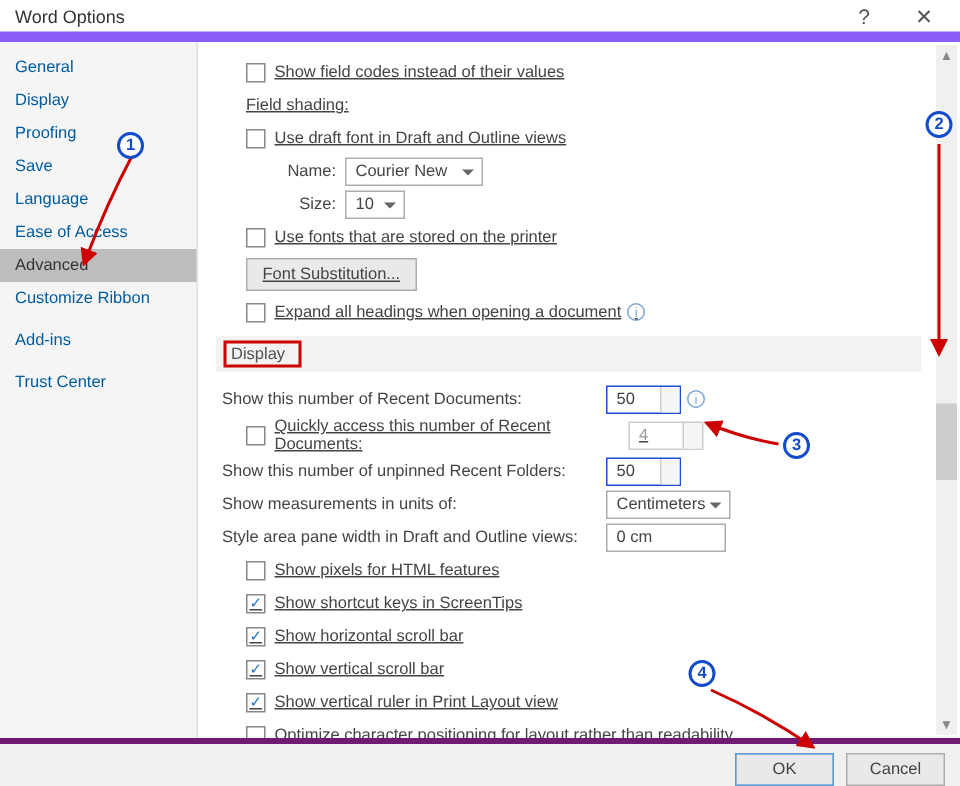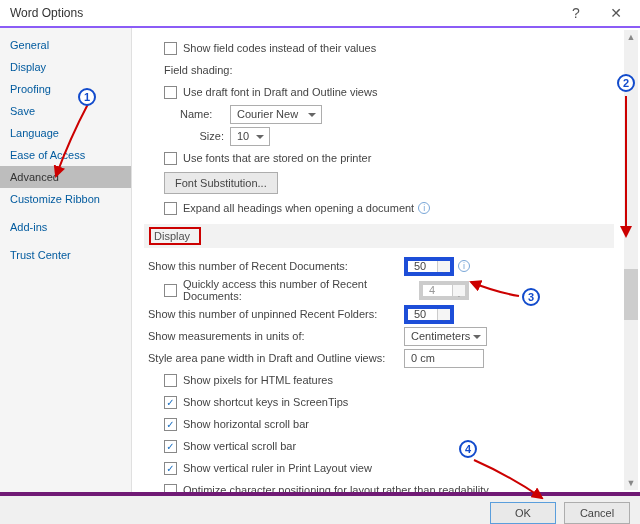--- a/index.html
+++ b/index.html
@@ -1,44 +1,44 @@
 <!DOCTYPE html>
 <html><head>
 <meta charset="utf-8">
 <style>
   * { box-sizing: border-box; margin: 0; padding: 0; }
   html, body { width: 640px; height: 524px; overflow: hidden; font-family: "Segoe UI", Tahoma, sans-serif; font-size: 11px; color: #444; background: #f0f0f0; }
 
-  .titlebar { display: flex; align-items: center; height: 28px; background: #fff; border-bottom: 2px solid #8b5cf6; padding: 0 4px 0 10px; }
+  .titlebar { display: flex; align-items: center; height: 28px; background: #fff; border-bottom: 7px solid #8b5cf6; padding: 0 4px 0 10px; }
   .titlebar .title { flex: 1; font-size: 12px; color: #333; }
   .titlebar .ctrl { width: 40px; height: 28px; display: flex; align-items: center; justify-content: center; font-size: 14px; color: #555; }
 
   .body { display: flex; height: 464px; background: #fff; }
 
   .sidebar { width: 132px; border-right: 1px solid #e0e0e0; background: #f5f5f5; padding-top: 6px; position: relative; }
   .sidebar .item { padding: 5px 10px; color: #005a9e; cursor: default; }
   .sidebar .item.sel { background: #bdbdbd; color: #333; }
   
   .content { flex: 1; position: relative; }
   .scrollpane { position: absolute; top: 0; left: 0; right: 16px; bottom: 0; overflow: hidden; padding: 8px 10px 8px 16px; }
   .scrollbar { position: absolute; top: 2px; right: 2px; bottom: 2px; width: 14px; background: #f0f0f0; }
   .scrollbar .arrow { height: 14px; display:flex; align-items:center; justify-content:center; color:#888; font-size:9px; }
   .scrollbar .track { position:absolute; top:14px; bottom:14px; left:0; right:0; }
   .scrollbar .thumb { position:absolute; left:0; right:0; top:52%; height:12%; background:#cdcdcd; }
 
   .row { display: flex; align-items: center; min-height: 20px; margin: 2px 0; }
-  .ind1 { padding-left: 16px; }
+  .ind1 { padding-left: 16px; text-decoration: underline; }
   .ind2 { padding-left: 32px; }
   .chk { width: 13px; height: 13px; border: 1px solid #888; margin-right: 6px; display:inline-flex; align-items:center; justify-content:center; font-size:10px; color:#1b6fc1; }
   .chk.on::before { content:"✓"; }
   label, span.lbl { color:#444; }
 
   .select { border:1px solid #adadad; background:#fff; height:19px; display:inline-flex; align-items:center; padding: 0 16px 0 6px; position:relative; min-width:50px; }
   .select::after { content:""; position:absolute; right:5px; top:7px; border-left:4px solid transparent; border-right:4px solid transparent; border-top:4px solid #666; }
-  .numbox { border:4px solid #1d4ed8; height:19px; width:50px; display:inline-flex; align-items:center; padding:0 14px 0 6px; position:relative; background:#fff; }
+  .numbox { border:1px solid #1d4ed8; height:19px; width:50px; display:inline-flex; align-items:center; padding:0 14px 0 6px; position:relative; background:#fff; }
   .numbox::after { content:""; position:absolute; right:0; top:0; bottom:0; width:12px; border-left:1px solid #ccc;
      background: linear-gradient(#f5f5f5,#f5f5f5); }
   .spin { position:absolute; right:1px; top:1px; bottom:1px; width:10px; display:flex; flex-direction:column; }
   .spin div{ flex:1; display:flex; align-items:center; justify-content:center; font-size:6px; color:#666; }
   .textbox { border:1px solid #adadad; height:19px; width:80px; display:inline-flex; align-items:center; padding:0 6px; background:#fff; }
   .btn { border:1px solid #adadad; background:#e9e9e9; height:22px; padding: 0 10px; display:inline-flex; align-items:center; }
   .info-i { display:inline-block; width:12px; height:12px; border:1px solid #7aa7d8; border-radius:50%; color:#7aa7d8; font-size:9px; line-height:10px; text-align:center; margin-left:4px; vertical-align:middle; }
   .info-i::before { content:"i"; }
 
   .section-hdr { background:#f2f2f2; padding:4px 6px; margin: 6px 0 8px -4px; font-size:11px; color:#505050; font-weight:normal; }
@@ -82,21 +82,21 @@
         <span class="lbl">Show field codes instead of their values</span>
       </div>
       <div class="row ind1">
         <span class="lbl" style="width:90px">Field shading:</span>
       </div>
       <div class="row ind1">
         <span class="chk"></span>
         <span class="lbl">Use draft font in Draft and Outline views</span>
       </div>
       <div class="row ind2">
-        <span class="lbl" style="width:50px; padding-right:6px">Name:</span>
+        <span class="lbl" style="width:50px; text-align:right; padding-right:6px">Name:</span>
         <span class="select" style="min-width:92px">Courier New</span>
       </div>
       <div class="row ind2">
         <span class="lbl" style="width:50px; text-align:right; padding-right:6px">Size:</span>
         <span class="select" style="min-width:40px">10</span>
       </div>
       <div class="row ind1">
         <span class="chk"></span>
         <span class="lbl">Use fonts that are stored on the printer</span>
       </div>

